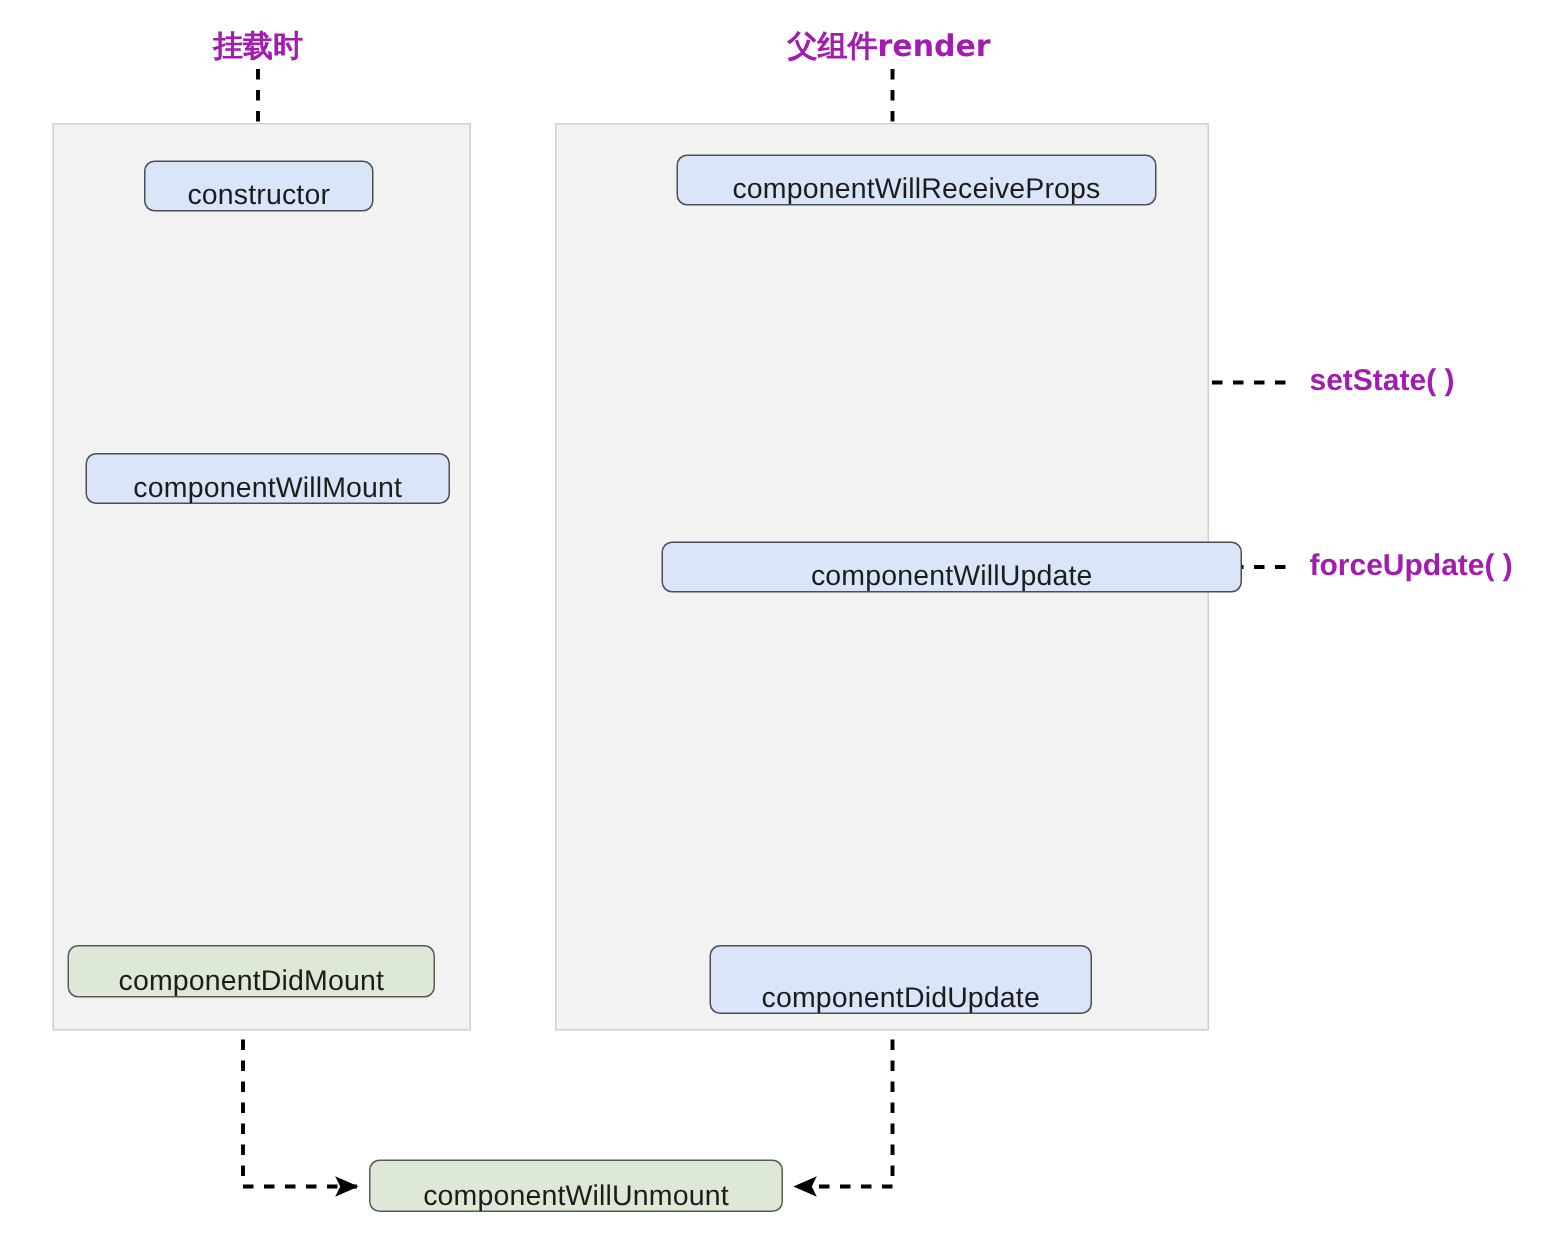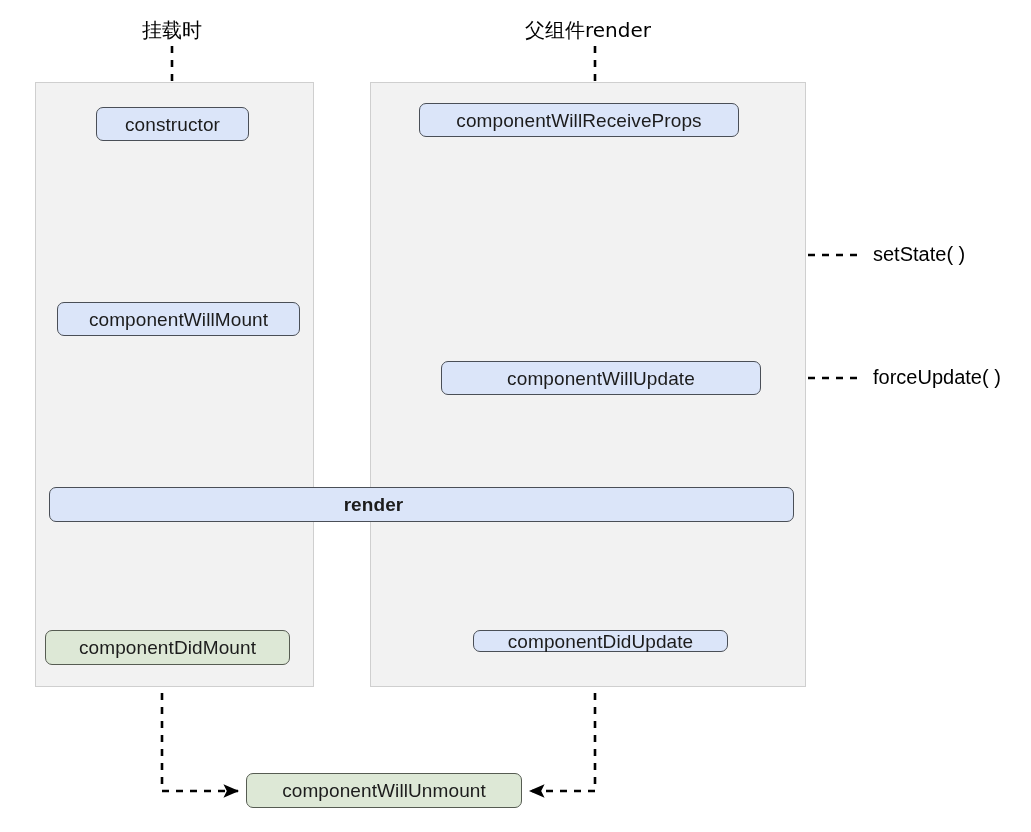--- a/index.html
+++ b/index.html
@@ -31,44 +31,45 @@
     background: #f2f2f2;
     border: 1px solid #cfcfcf;
     box-sizing: border-box;
   }
   .node {
     position: absolute;
     box-sizing: border-box;
     border: 1.6px solid #4a4f57;
     border-radius: 7px;
     display: flex;
-    align-items: center;
+    align-items: flex-end;
     justify-content: center;
     font-size: 19px;
     color: #1c1c1c;
     letter-spacing: 0.1px;
     white-space: nowrap;
     line-height: 1;
   }
   .node.blue {
     background: #dbe5f9;
   }
   .node.green {
     background: #dde8d6;
     border-color: #565c52;
   }
   .node.render-bar {
     font-weight: bold;
   }
   .free-label {
     position: absolute;
     font-size: 20px;
-    color: #000000;
+    color: #a21caf;
     white-space: nowrap;
     line-height: 1;
+    font-weight: bold;
   }
   .free-label.cjk {
     font-family: "DejaVu Sans", "Liberation Sans", sans-serif;
     font-size: 20px;
   }
 </style>
 </head>
 <body>
 
 <div id="canvas">
@@ -109,33 +110,30 @@
   <div class="node blue" style="left:96px; top:107px; width:153px; height:34px;">
     <span>constructor</span>
   </div>
   <div class="node blue" style="left:57px; top:302px; width:243px; height:34px;">
     <span>componentWillMount</span>
   </div>
   <div class="node green" style="left:45px; top:630px; width:245px; height:35px;">
     <span>componentDidMount</span>
   </div>
 
-  <div class="node blue" style="left:419px; top:103px; width:320px; height:34px;">
+  <div class="node blue" style="left:451px; top:103px; width:320px; height:34px;">
     <span>componentWillReceiveProps</span>
   </div>
-  <div class="node blue" style="left:441px; top:361px; width:320px; height:34px;">
+  <div class="node blue" style="left:441px; top:361px; width:387px; height:34px;">
     <span>componentWillUpdate</span>
   </div>
-  <div class="node blue" style="left:473px; top:630px; width:255px; height:22px;">
+  <div class="node blue" style="left:473px; top:630px; width:255px; height:46px;">
     <span>componentDidUpdate</span>
   </div>
 
-  <div class="node blue render-bar" style="left:49px; top:487px; width:745px; height:35px;">
-    <span style="position:relative; left:-48px;">render</span>
-  </div>
 
   <div class="node green" style="left:246px; top:773px; width:276px; height:35px;">
     <span>componentWillUnmount</span>
   </div>
 
   <div class="free-label" style="left:873px; top:244px;">setState( )</div>
   <div class="free-label" style="left:873px; top:367px;">forceUpdate( )</div>
 
 </div>
 

